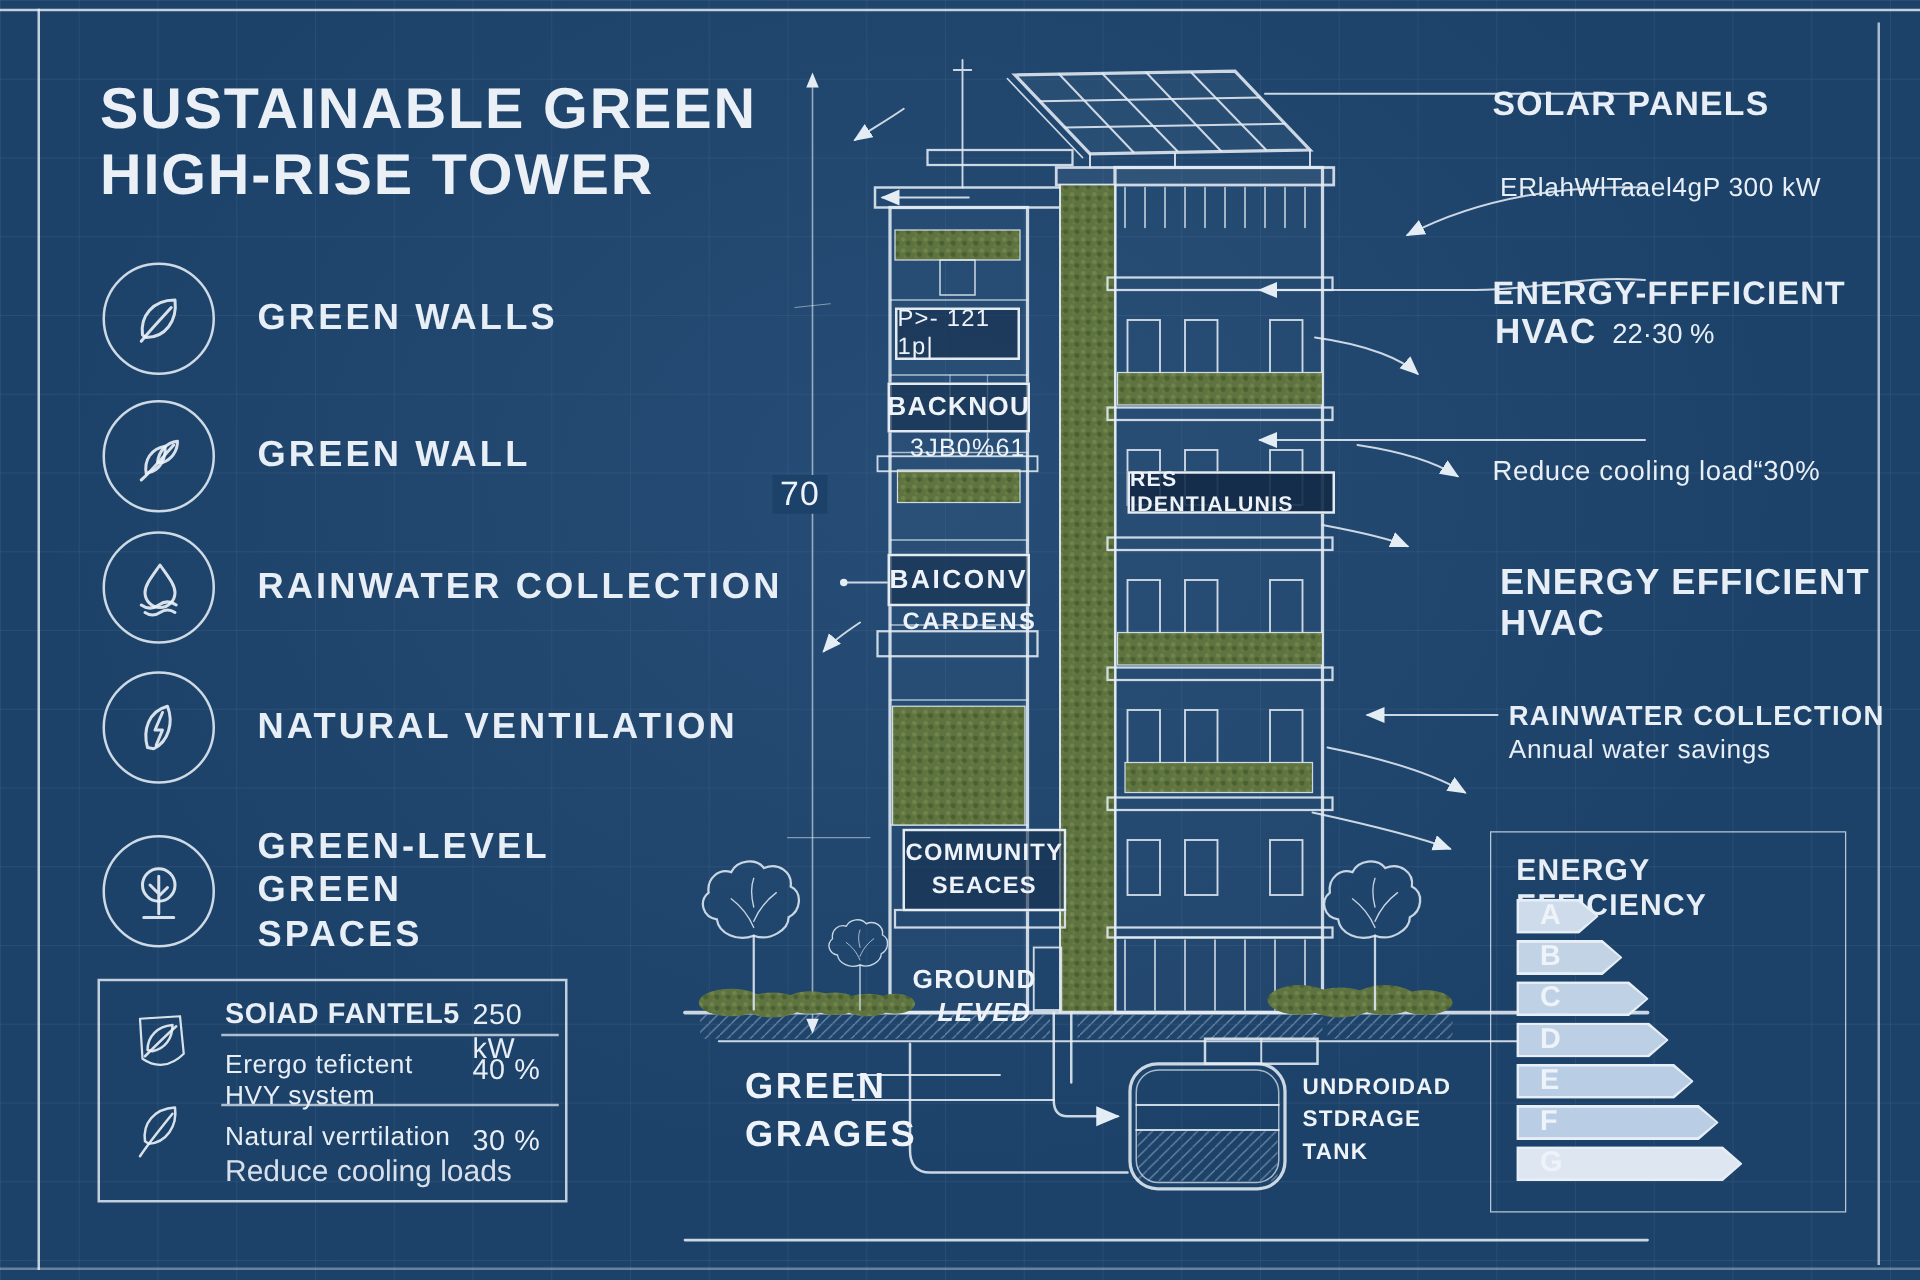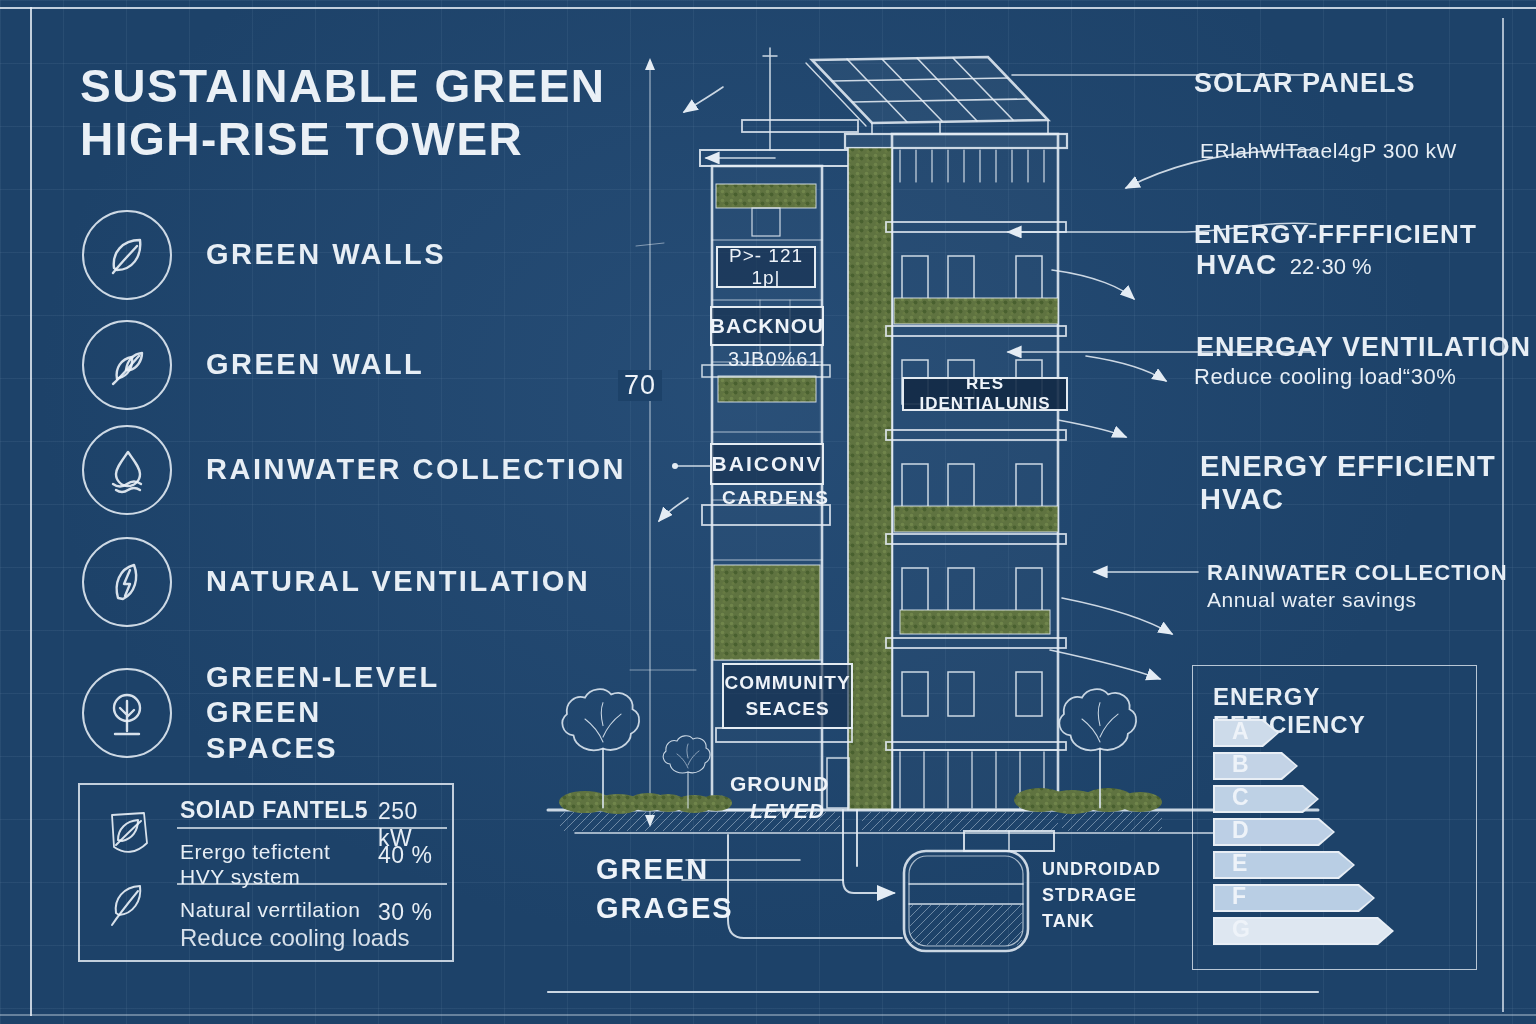--- a/index.html
+++ b/index.html
@@ -39,21 +39,21 @@
   .energybox{left:1192px;top:665px;width:283px;height:303px;border:1.5px solid rgba(236,243,250,0.75);}
   .e-title{position:absolute;left:20px;top:17px;font-size:24px;font-weight:bold;letter-spacing:1px;}
   .ebars{position:absolute;left:20px;top:53px;}
   .ebar-outer{position:relative;height:28px;margin-bottom:5px;background:#e8eef5;
     clip-path:polygon(0 0, calc(100% - 16px) 0, 100% 50%, calc(100% - 16px) 100%, 0 100%);}
   .ebar-inner{position:absolute;inset:2px;background:#2c557f;
     clip-path:polygon(0 0, calc(100% - 15px) 0, 100% 50%, calc(100% - 15px) 100%, 0 100%);
     display:flex;align-items:center;}
   .ebar-letter{font-size:23px;font-weight:bold;color:#eef3f9;margin-left:14px;line-height:1;padding:0 3px 2px;border-bottom:2px solid rgba(255,255,255,0.85);}
   
-  .bx{position:absolute;border:2px solid rgba(238,244,250,0.95);background:rgba(21,46,76,0.6);display:flex;align-items:center;justify-content:center;font-weight:bold;letter-spacing:1px;color:#eef3f9;text-align:center;}
+  .bx{position:absolute;border:2px solid rgba(238,244,250,0.95);background:rgba(21,46,76,0.6);display:flex;align-items:center;justify-content:center;font-weight:bold;letter-spacing:1px;color:#eef3f9;}
   .btxt{position:absolute;color:#eef3f9;font-weight:bold;letter-spacing:1px;}
   .drawing{position:absolute;left:0;top:0;}
 </style>
 </head>
 <body>
 
 <div class="canvas">
 
   <div class="frame" style="left:0;top:7px;width:1536px;height:2px;"></div>
   <div class="frame" style="left:30px;top:7px;width:2px;height:1009px;"></div>
@@ -274,21 +274,21 @@
 
     <span class="s-label" style="top:54px;">Erergo tefictent HVY system</span>
     <span class="s-value" style="top:57px;">40 %</span>
     <div class="s-sep" style="top:98px;"></div>
 
     <span class="s-label" style="top:112px;">Natural verrtilation</span>
     <span class="s-value" style="top:114px;">30 %</span>
     <span class="s-sub" style="top:139px;">Reduce cooling loads</span>
   </div>
 
-  <div class="btxt" style="left:618px;top:370px;font-size:27px;background:#1d4269;padding:0 6px;font-weight:normal;">70</div>
+  <div class="btxt" style="left:618px;top:380px;font-size:27px;background:#1d4269;padding:0 6px;font-weight:normal;">70</div>
 
   <div class="bx" style="left:716px;top:246px;width:96px;height:38px;font-size:19px;font-weight:normal;">P&gt;- 121 1p|</div>
   <div class="bx" style="left:710px;top:306px;width:110px;height:36px;font-size:21px;">BACKNOU</div>
   <div class="btxt" style="left:728px;top:348px;font-size:20px;font-weight:normal;">3JB0%61</div>
   <div class="bx" style="left:710px;top:443px;width:110px;height:38px;font-size:21px;letter-spacing:2px;">BAICONV</div>
   <div class="btxt" style="left:722px;top:487px;font-size:19px;letter-spacing:2px;">CARDENS</div>
   <div class="bx" style="left:902px;top:377px;width:162px;height:30px;font-size:17px;background:rgba(19,42,70,0.9);">RES IDENTIALUNIS</div>
 
   <div class="bx" style="left:722px;top:663px;width:127px;height:62px;font-size:19px;flex-direction:column;line-height:1.35;">
     <span>COMMUNITY</span>
@@ -310,21 +310,20 @@
 
   <div class="ann-h" style="left:1194px;top:68px;font-size:27px;">SOLAR PANELS</div>
   <div class="ann-s" style="left:1200px;top:139px;font-size:21px;">ERlahWlTaael4gP 300 kW</div>
 
   <div class="ann-h" style="left:1194px;top:219px;font-size:26px;">ENERGY-FFFFICIENT</div>
   <div class="abs" style="left:1196px;top:249px;">
     <span style="font-size:28px;font-weight:bold;letter-spacing:1px;">HVAC</span>
     <span style="font-size:22px;margin-left:8px;">22·30 %</span>
   </div>
 
-  <div class="ann-h" style="left:1196px;top:332px;font-size:27px;">ENERGAY VENTILATION</div>
   <div class="ann-s" style="left:1194px;top:364px;font-size:22px;">Reduce cooling load“30%</div>
 
   <div class="ann-h" style="left:1200px;top:450px;font-size:29px;">ENERGY EFFICIENT</div>
   <div class="ann-h" style="left:1200px;top:483px;font-size:29px;">HVAC</div>
 
   <div class="ann-h" style="left:1207px;top:560px;font-size:22px;">RAINWATER COLLECTION</div>
   <div class="ann-s" style="left:1207px;top:588px;font-size:21px;">Annual water savings</div>
 
   <div class="abs energybox">
     <div class="e-title">ENERGY EFFICIENCY</div>

